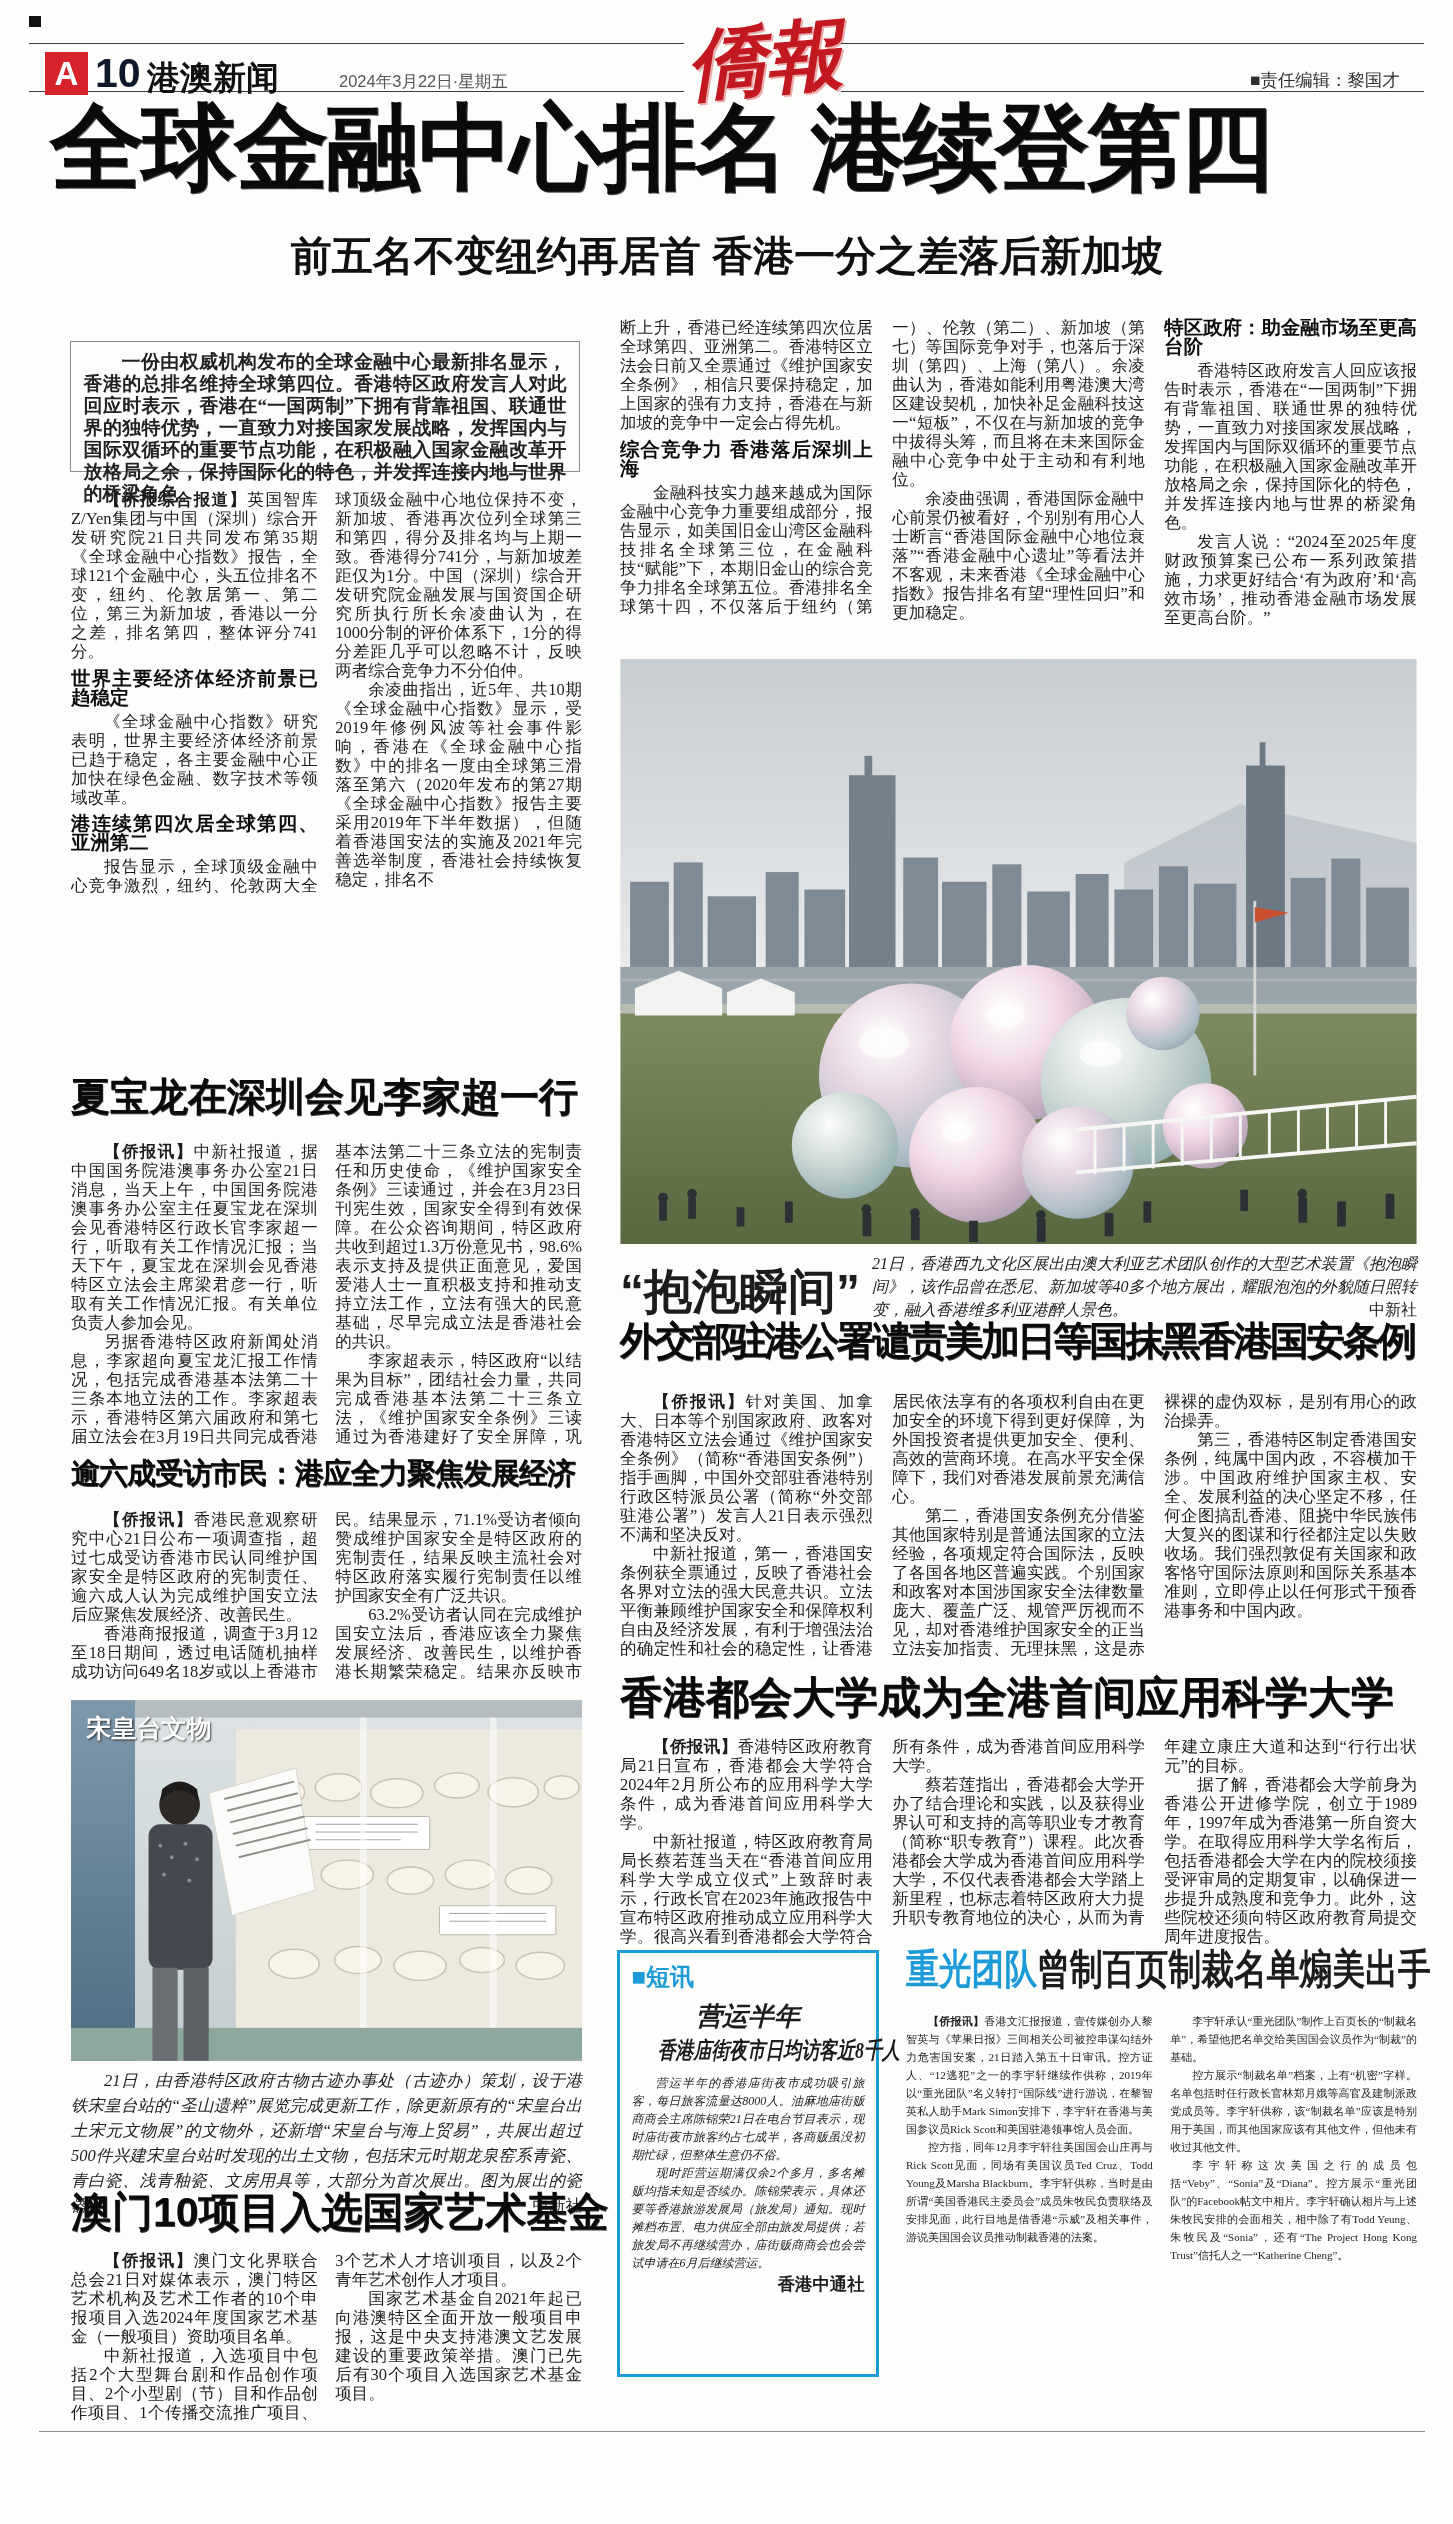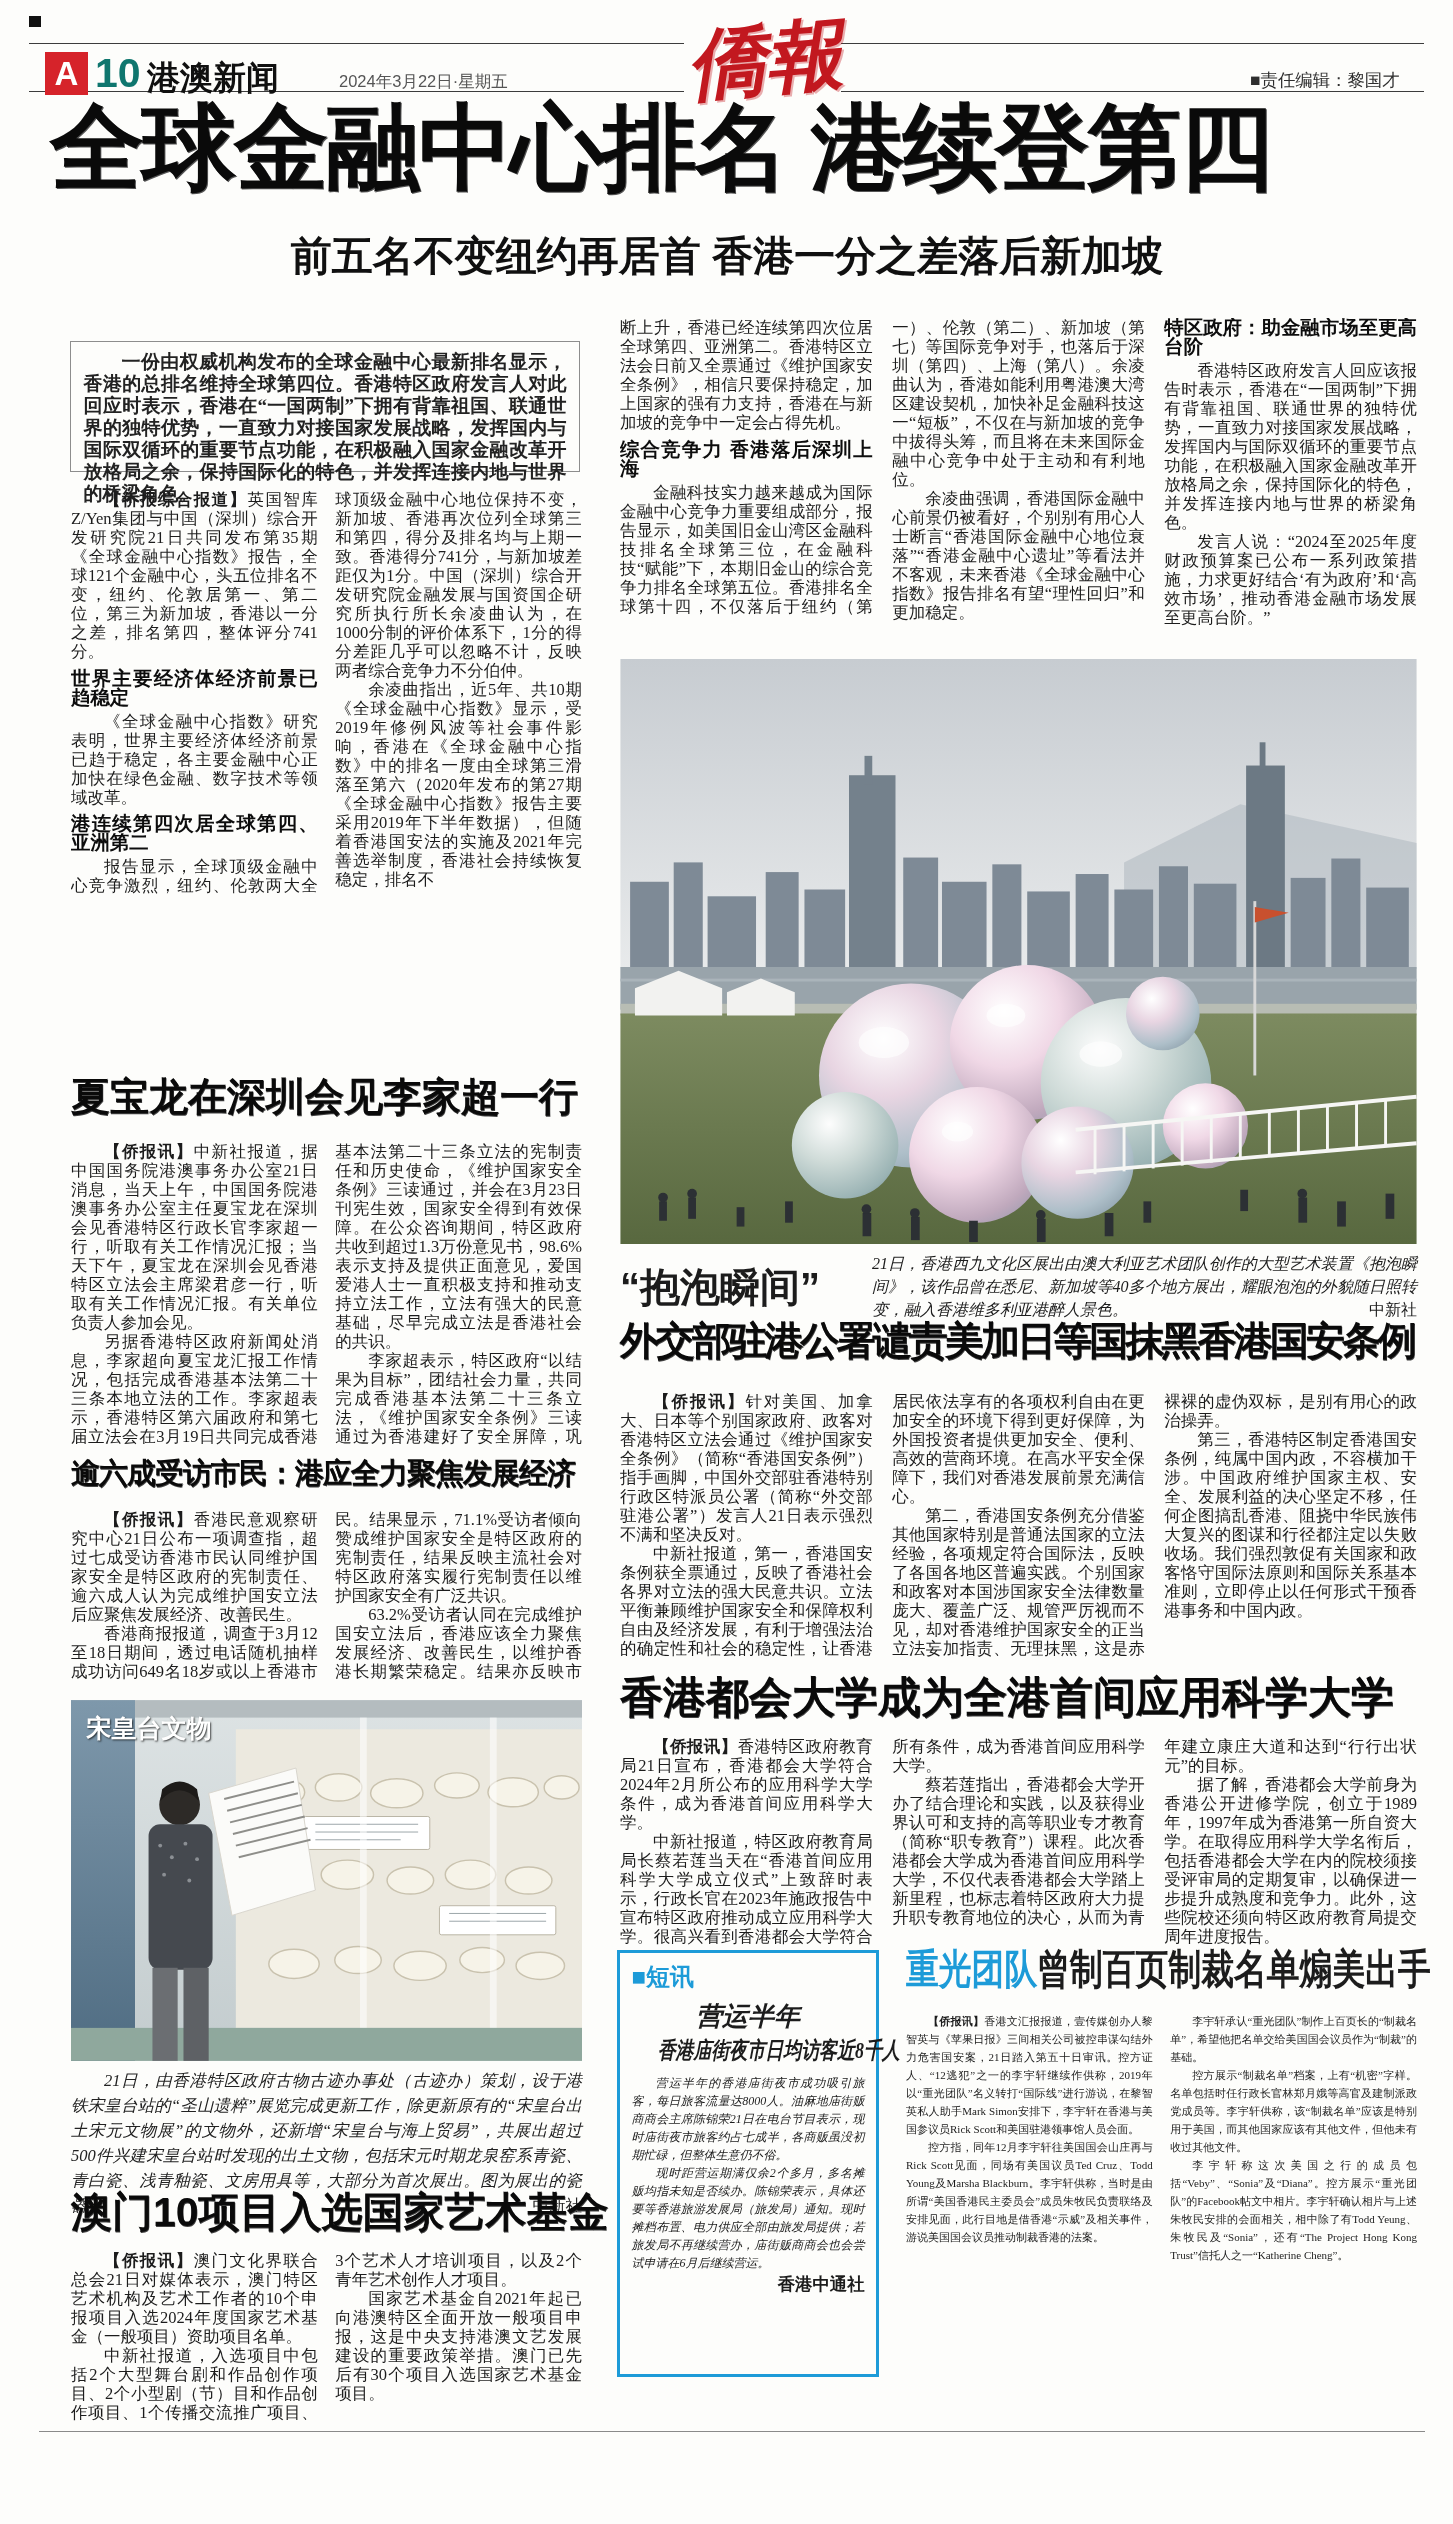--- a/index.html
+++ b/index.html
@@ -8,21 +8,21 @@
   .abs{position:absolute;}
   
   .corner-mark{left:29px;top:15.5px;width:11.6px;height:11.6px;background:#111;}
   .hrule{border-top:1.9px solid #3c3c3c;border-bottom:1.9px solid #3c3c3c;height:47px;}
   .rule-left{left:29px;top:43px;width:655px;}
   .rule-right{left:841px;top:43px;width:583px;}
   .a-box{left:45px;top:52px;width:43px;height:43px;background:#d6232a;color:#fff;
          font-family:"Liberation Sans",sans-serif;font-weight:900;font-size:33px;
          display:flex;align-items:center;justify-content:center;}
   .page-no{left:95px;top:50px;font-family:"Liberation Sans",sans-serif;font-weight:900;
-           font-size:41px;color:#0f766e;}
+           font-size:41px;color:#0f172a;}
   .section{left:147px;top:56px;font-family:"Liberation Sans",sans-serif;font-weight:900;font-size:33px;color:#101010;}
   .date{left:339px;top:71px;font-size:16.5px;color:#555;font-family:"Liberation Sans",sans-serif;}
   .masthead{left:678px;top:21.3px;width:174px;text-align:center;color:#c2181f;font-size:78px;
             font-weight:bold;font-style:italic;transform:rotate(-5deg);
             text-shadow:1.9px 1.9px 0 rgba(194,24,31,.35);line-height:1;}
   .editor{left:1250px;top:68px;font-size:17.4px;color:#2e2e2e;font-family:"Liberation Sans",sans-serif;}
   
   .main-headline{left:50px;top:97px;width:1357px;font-family:"Liberation Sans",sans-serif;
                  font-weight:900;font-size:94px;line-height:1.08;color:#0a0a0a;letter-spacing:-1.9px;
                  text-shadow:1px 1px 0 #555;white-space:nowrap;}
@@ -215,21 +215,21 @@
           <circle cx="74" cy="552" r="5"></circle>
           <circle cx="254" cy="568" r="5"></circle>
         <circle cx="304" cy="572" r="5"></circle>
           <circle cx="434" cy="574" r="5"></circle>
           <circle cx="704" cy="552" r="5"></circle>
       </g>
     </svg>
   </div>
 
   <div class="abs" style="left:620px;top:1252px;width:797px;display:flex;">
-    <div style="width:252px;font-size:40px;font-weight:900;font-family:'Liberation Sans',sans-serif;padding-top:7.8px;">“抱泡瞬间”</div>
+    <div style="width:252px;font-size:48px;font-weight:900;font-family:'Liberation Sans',sans-serif;padding-top:7.8px;">“抱泡瞬间”</div>
     <div class="kai" style="flex:1;font-size:16px;line-height:23px;text-align:justify;">
       <span>21日，香港西九文化区展出由澳大利亚艺术团队创作的大型艺术装置《抱泡瞬间》，该作品曾在悉尼、新加坡等40多个地方展出，耀眼泡泡的外貌随日照转变，融入香港维多利亚港醉人景色。</span>
       <span class="credit">中新社</span>
     </div>
   </div>
 
   <div class="abs art-headline" style="left:620px;top:1314px;font-size:39px;letter-spacing:-2.9px;">外交部驻港公署谴责美加日等国抹黑香港国安条例</div>
   <div class="abs body cols3" style="left:620px;top:1392px;width:797px;height:268px;">
       <p class="para"><b>【侨报讯】</b>针对美国、加拿大、日本等个别国家政府、政客对香港特区立法会通过《维护国家安全条例》（简称“香港国安条例”）指手画脚，中国外交部驻香港特别行政区特派员公署（简称“外交部驻港公署”）发言人21日表示强烈不满和坚决反对。</p>
       <p class="para">中新社报道，第一，香港国安条例获全票通过，反映了香港社会各界对立法的强大民意共识。立法平衡兼顾维护国家安全和保障权利自由及经济发展，有利于增强法治的确定性和社会的稳定性，让香港居民依法享有的各项权利自由在更加安全的环境下得到更好保障，为外国投资者提供更加安全、便利、高效的营商环境。在高水平安全保障下，我们对香港发展前景充满信心。</p>

